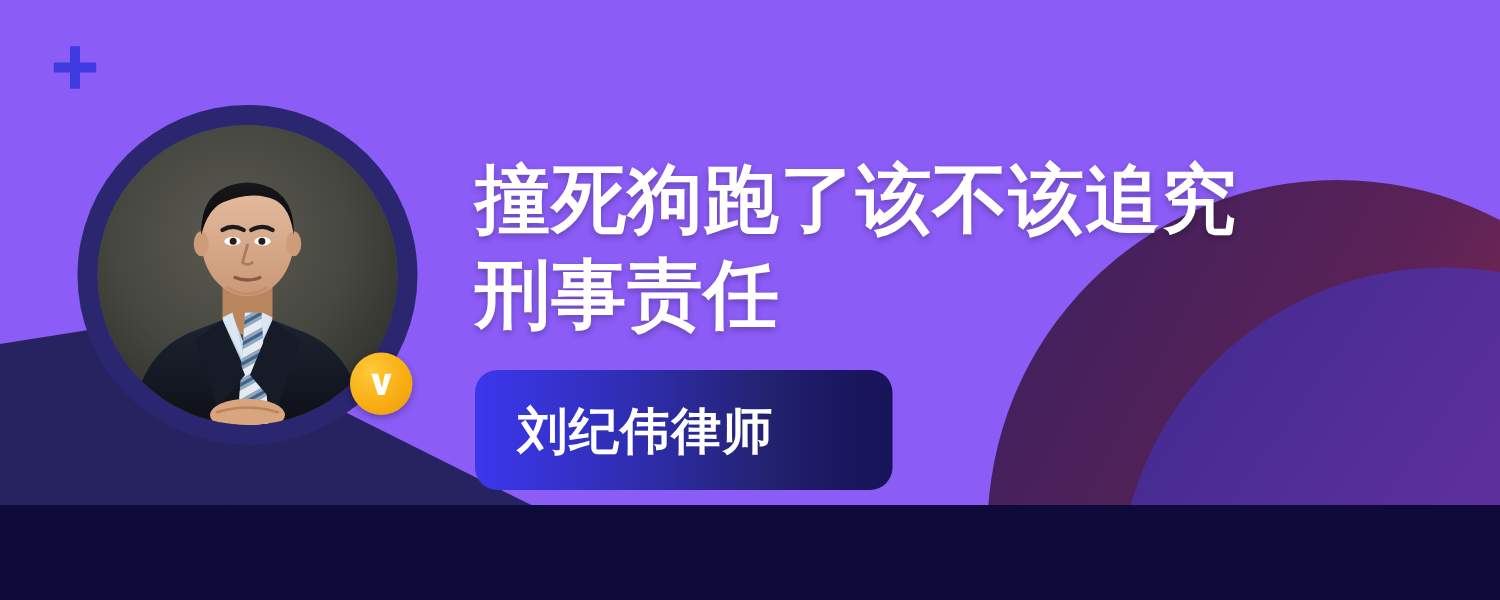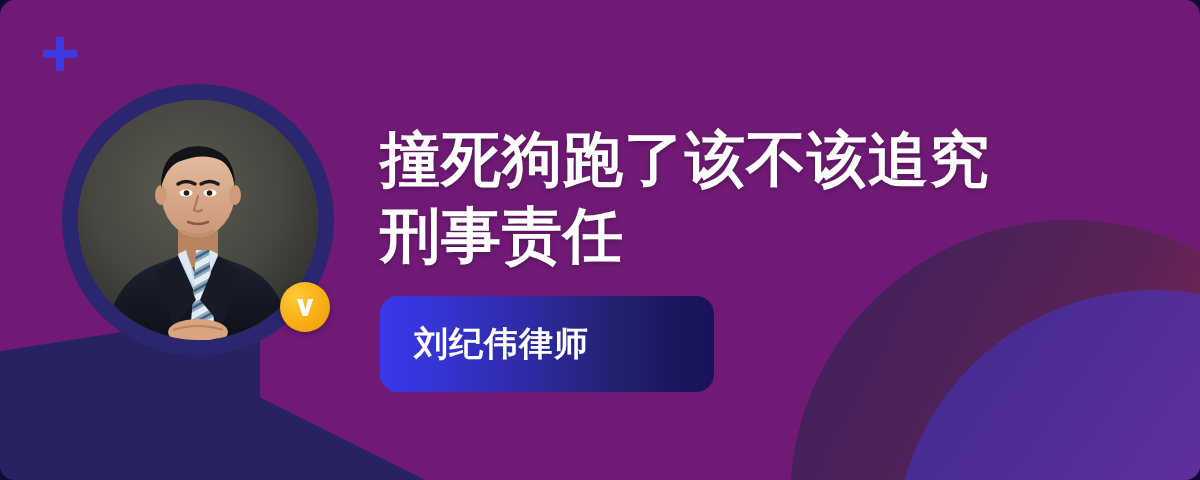--- a/index.html
+++ b/index.html
@@ -3,25 +3,24 @@
 <meta charset="utf-8">
 <style>
   html, body {
     margin: 0;
     padding: 0;
     background: #0e0b3a;
   }
   #banner {
     position: relative;
     width: 1200px;
-    height: 480px;
+    height: 404px;
     overflow: hidden;
-    background: #701a75;
+    background: #8b5cf6;
     font-family: "Liberation Sans", "DejaVu Sans", sans-serif;
-    border-radius: 15px;
   }
 
   
   .deco-layer {
     position: absolute;
     inset: 0;
     overflow: hidden;
     pointer-events: none;
   }
 
@@ -149,21 +148,21 @@
     margin-top: 22px;
     display: inline-flex;
     align-items: center;
     width: 334px;
     height: 96px;
     border: none;
     border-radius: 18px;
     background: linear-gradient(90deg, #3b37ec 0%, #3734d8 14%, #2e2ca8 42%, #232270 70%, #1a1760 88%, #171459 100%);
     color: #ffffff;
     font-family: "Liberation Sans", "DejaVu Sans", sans-serif;
-    font-size: 34px;
+    font-size: 40px;
     font-weight: bold;
     letter-spacing: 1px;
     padding: 0 0 0 34px;
     box-sizing: border-box;
     cursor: pointer;
     text-align: center;
   }
 </style>
 </head>
 <body>

